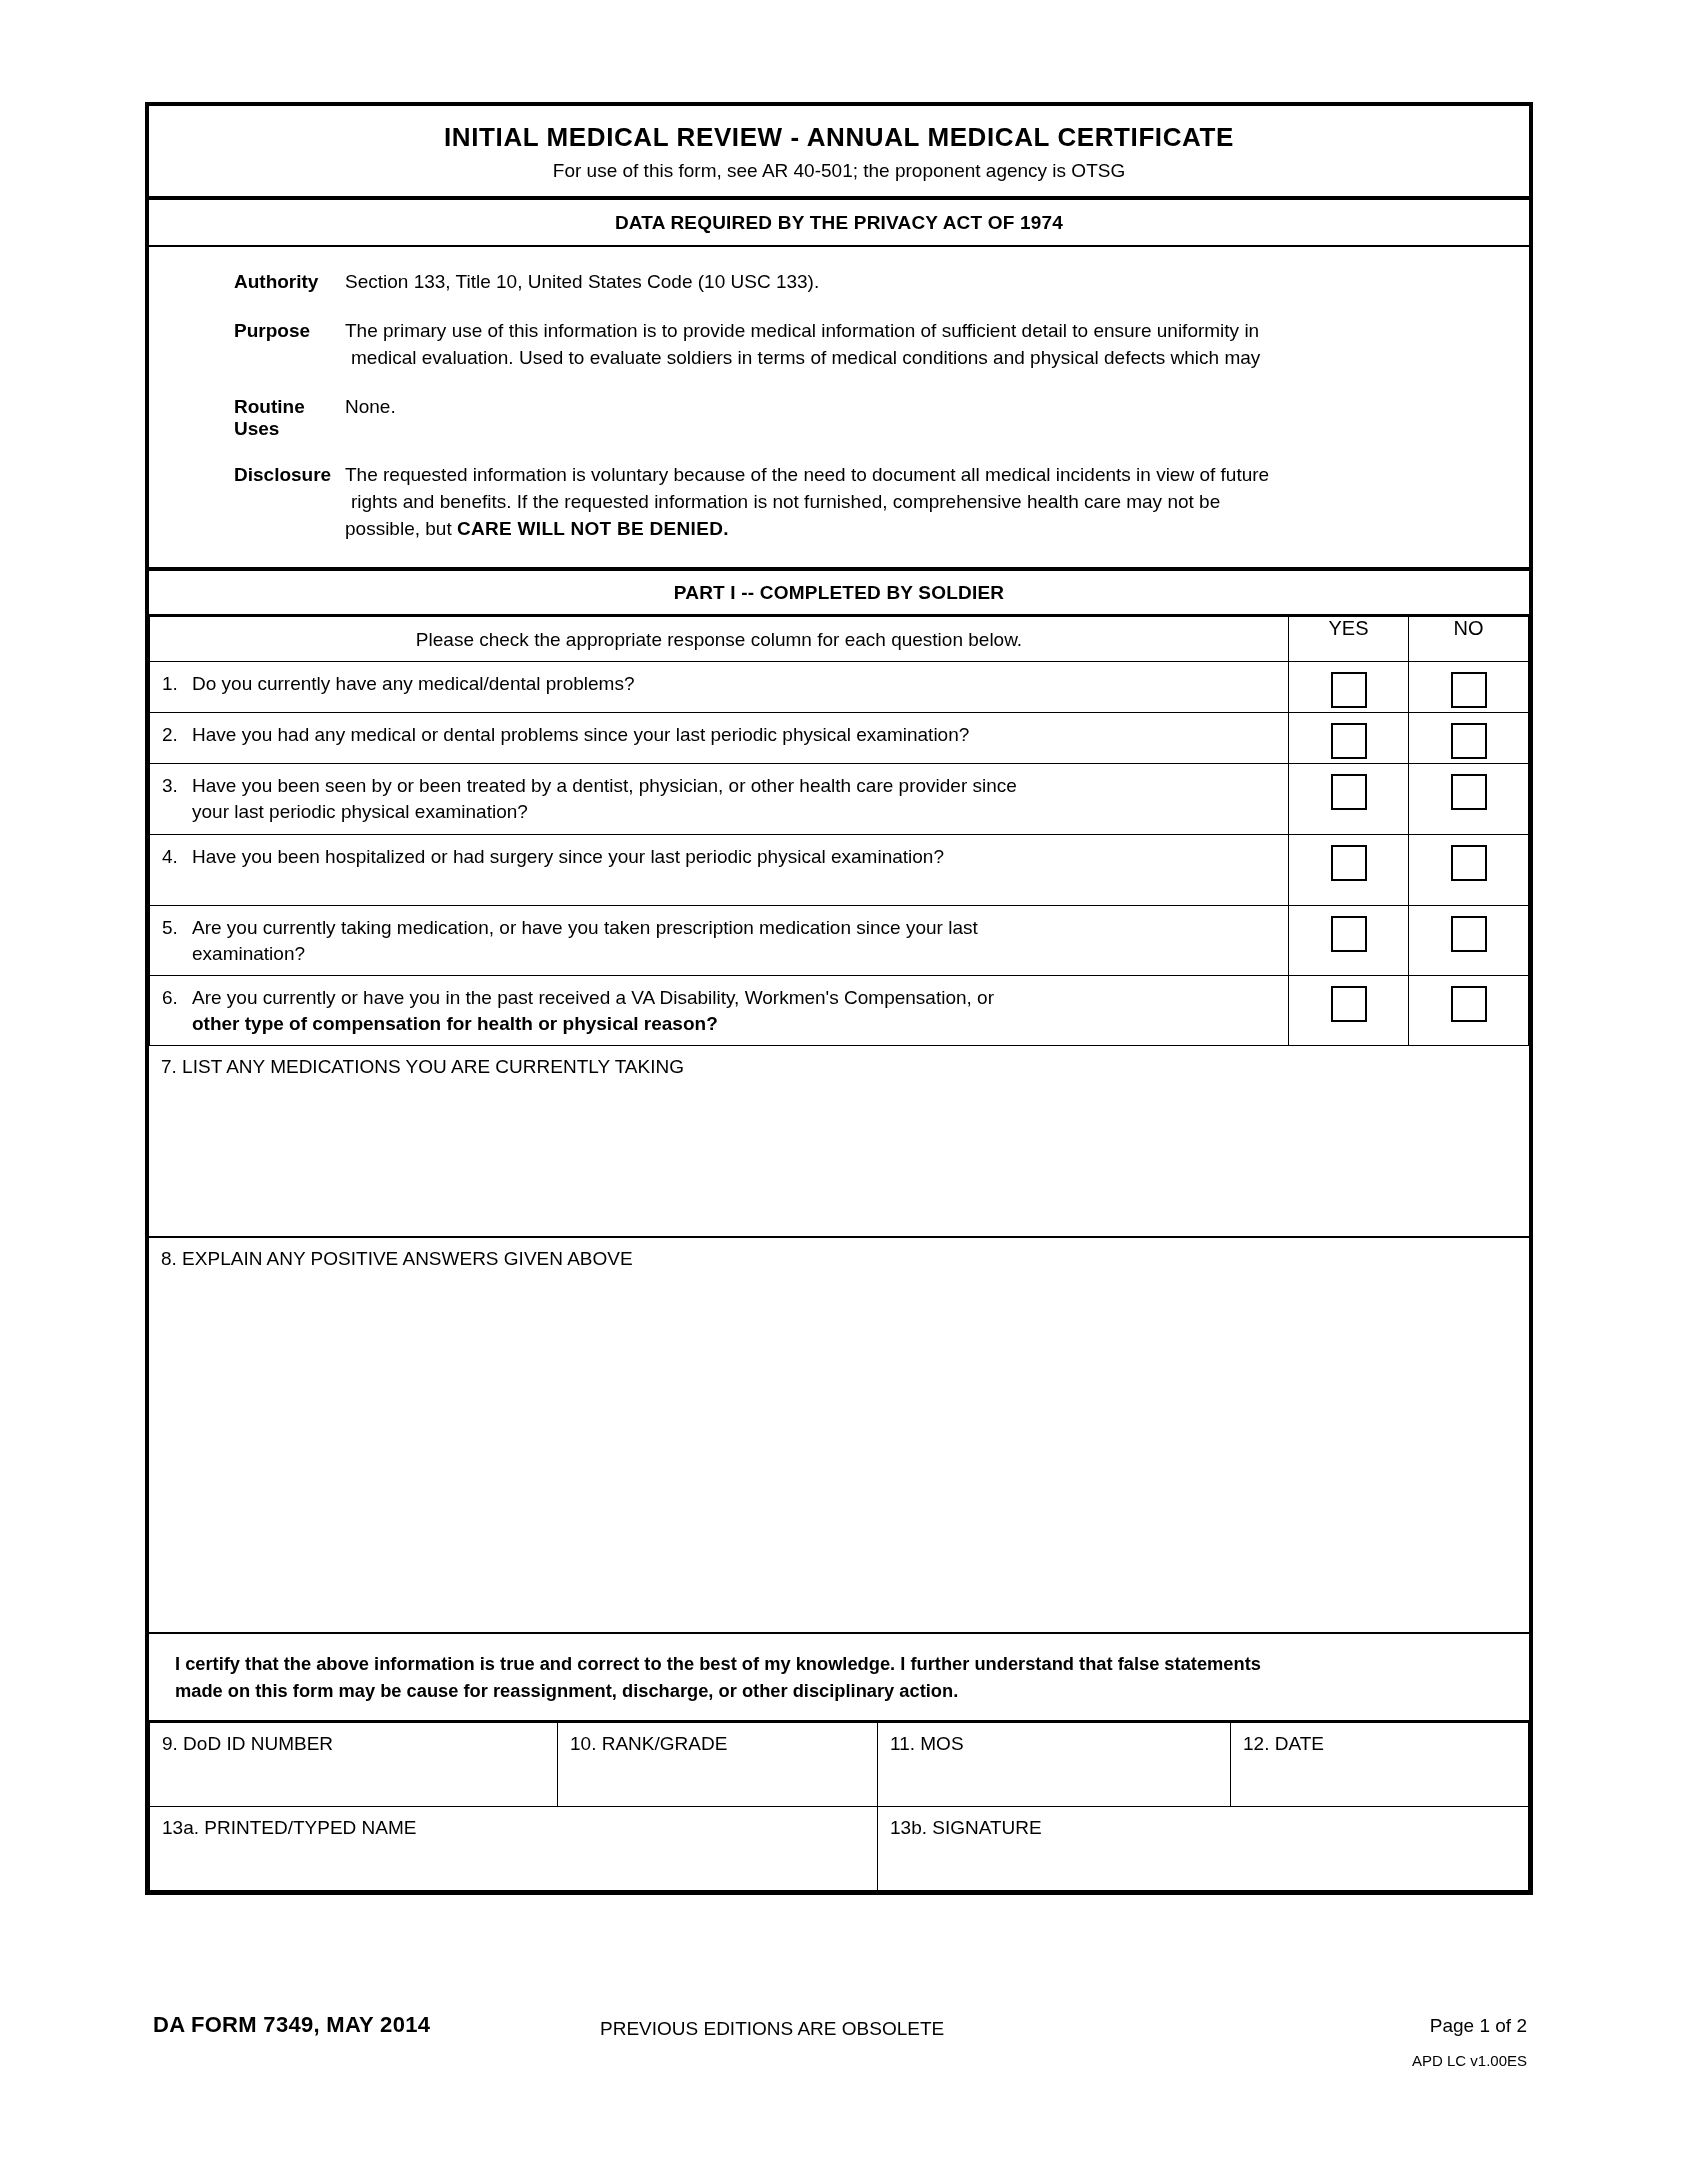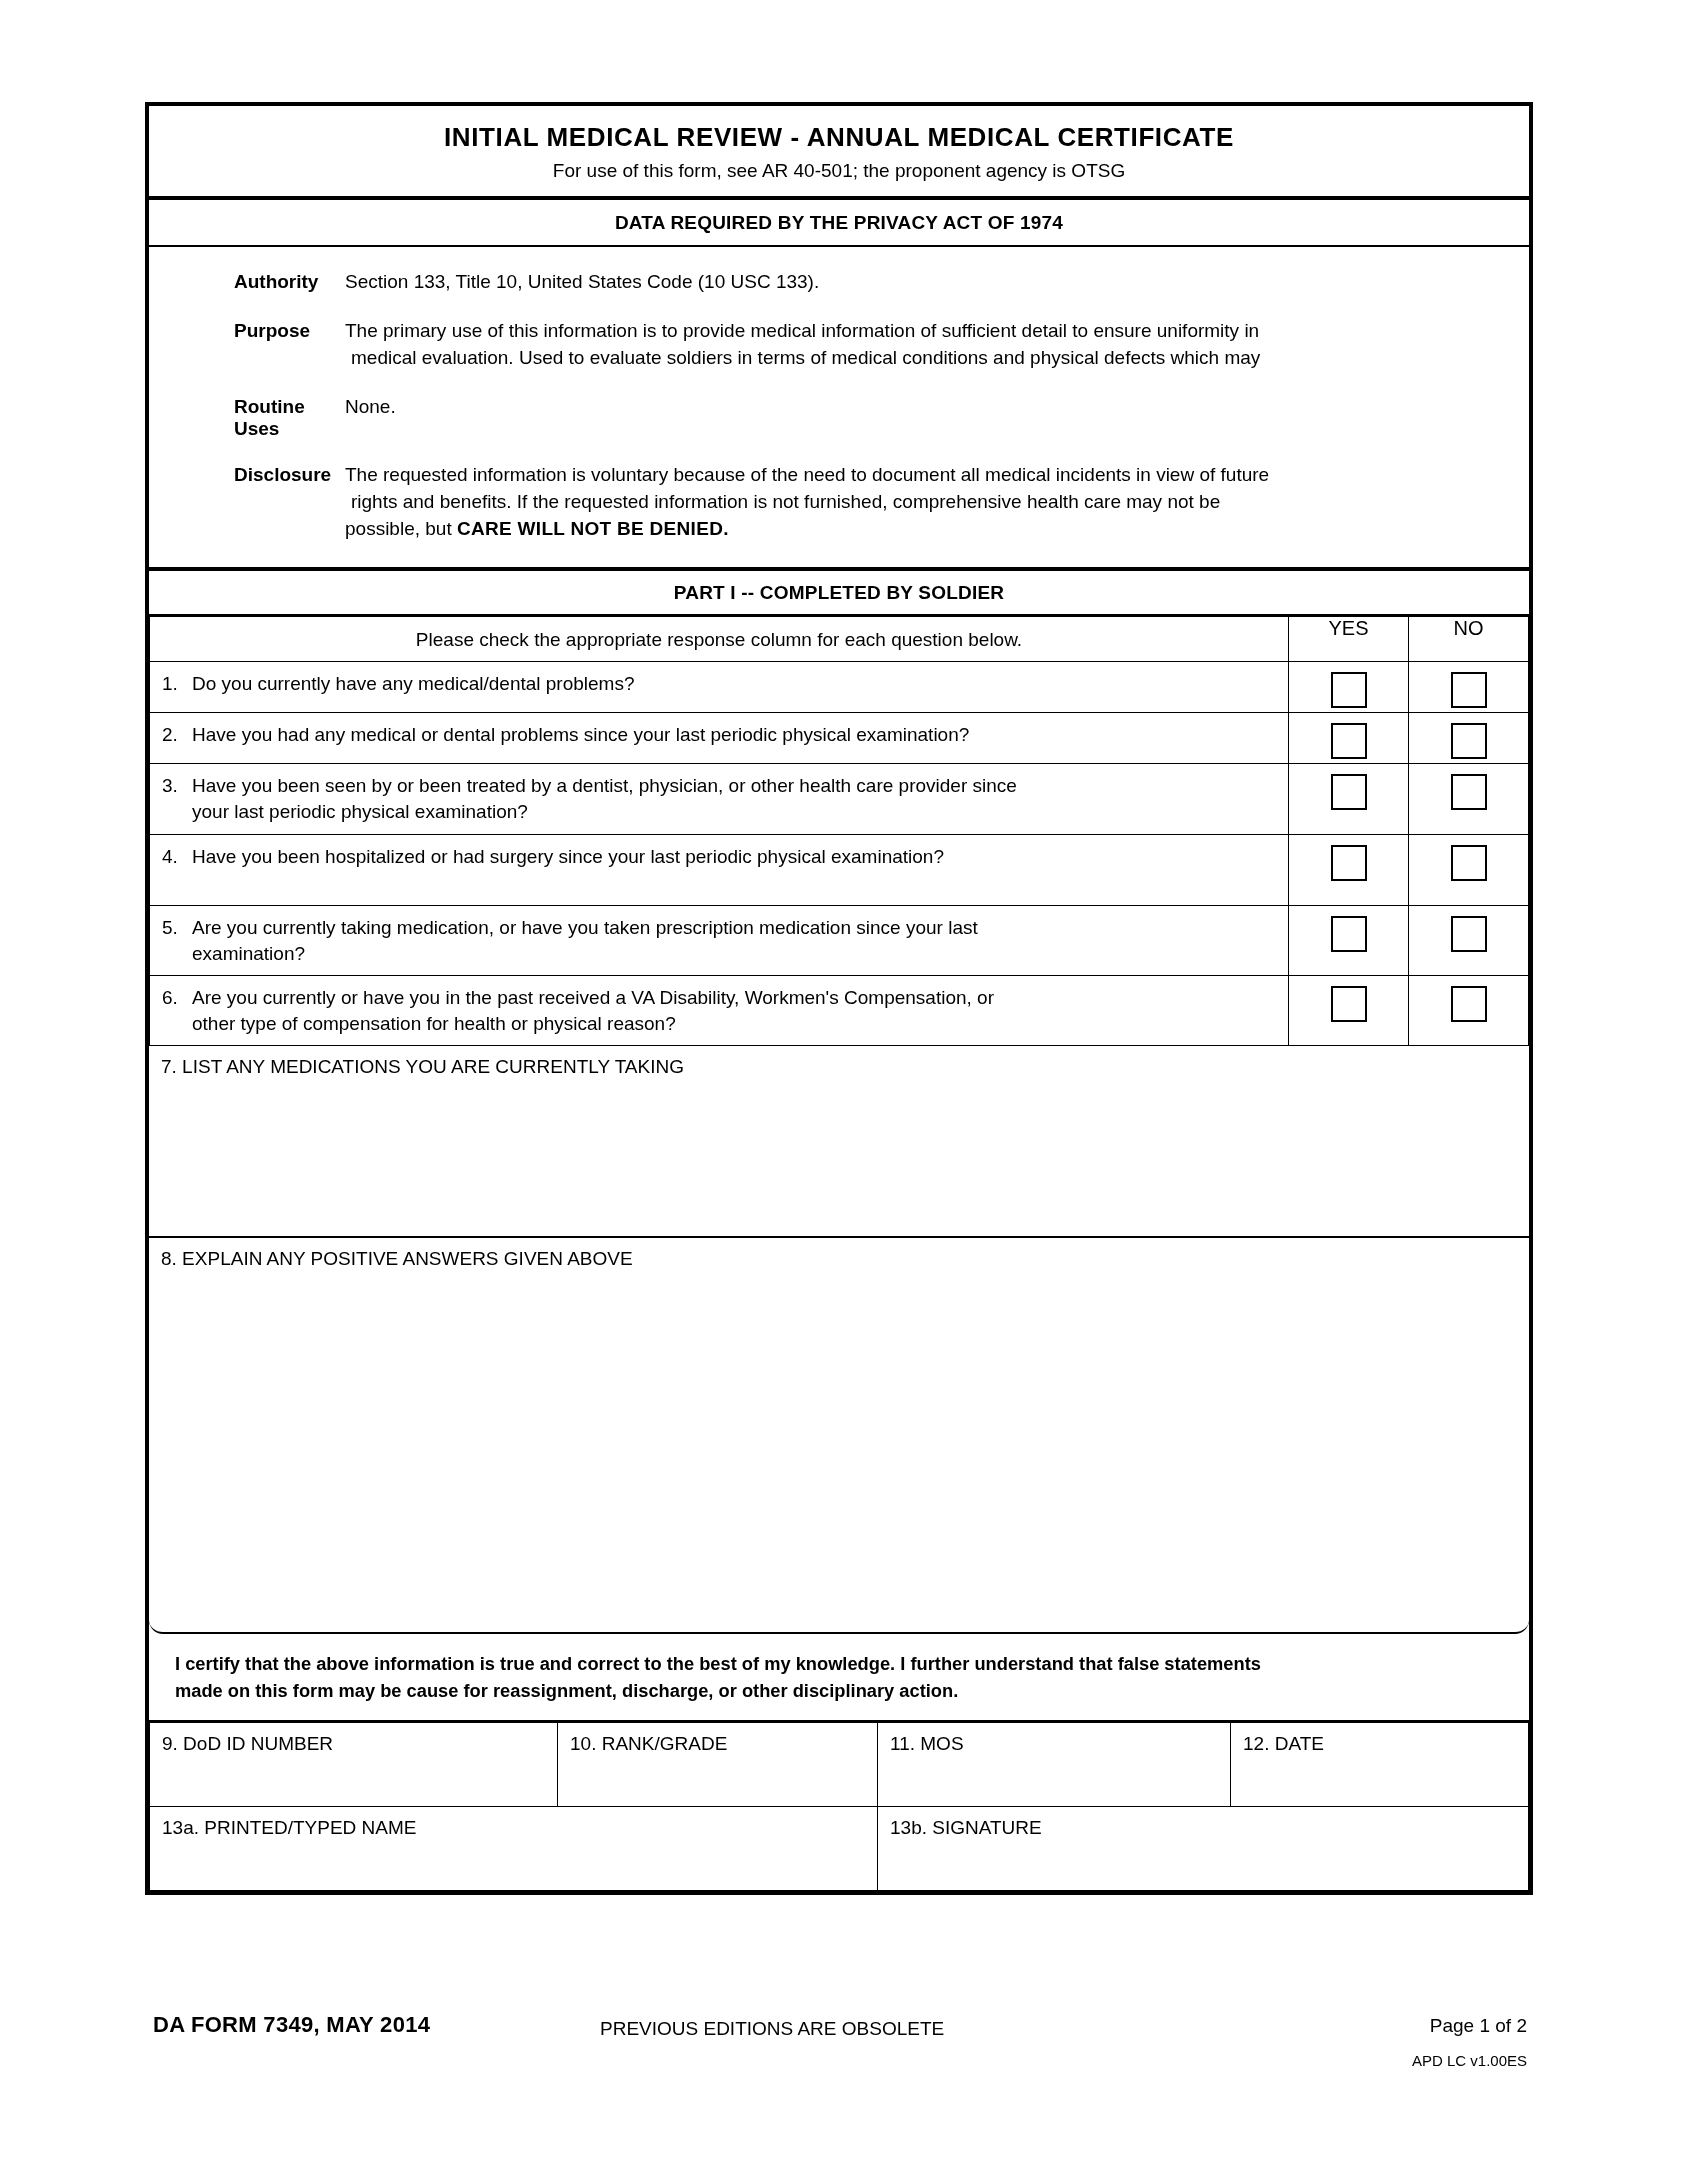--- a/index.html
+++ b/index.html
@@ -160,21 +160,21 @@
   .r5 { height: 65px; }
   .r6 { height: 61px; }
 
   
   .free-block {
     padding: 10px 12px 0 12px;
     font-size: 19px;
     box-sizing: border-box;
   }
   .block7 { height: 192px; }
-  .block8 { height: 396px; border-radius: 14px; }
+  .block8 { height: 396px; }
 
   
   .certify {
     padding: 16px 30px 16px 26px;
     font-size: 18.3px;
     font-weight: bold;
     line-height: 1.48;
   }
 
   
@@ -348,21 +348,21 @@
         <td class="cbcell"><span class="checkbox"></span></td>
         <td class="cbcell"><span class="checkbox"></span></td>
       </tr>
 
       <tr class="r6">
         <td class="qtext">
           <div class="qnum-line">
             <span class="qnum">6.</span>
             <span class="qbody">
               <span style="display: block;">Are you currently or have you in the past received a VA Disability, Workmen's Compensation, or</span>
-              <span style="display: block;">other type of compensation for health or physical reason?</span>
+              <span style="display: block; font-weight: bold;">other type of compensation for health or physical reason?</span>
             </span>
           </div>
         </td>
         <td class="cbcell"><span class="checkbox"></span></td>
         <td class="cbcell"><span class="checkbox"></span></td>
       </tr>
     </tbody>
       </table>
 
     <div class="free-block block7 rule-thin">

